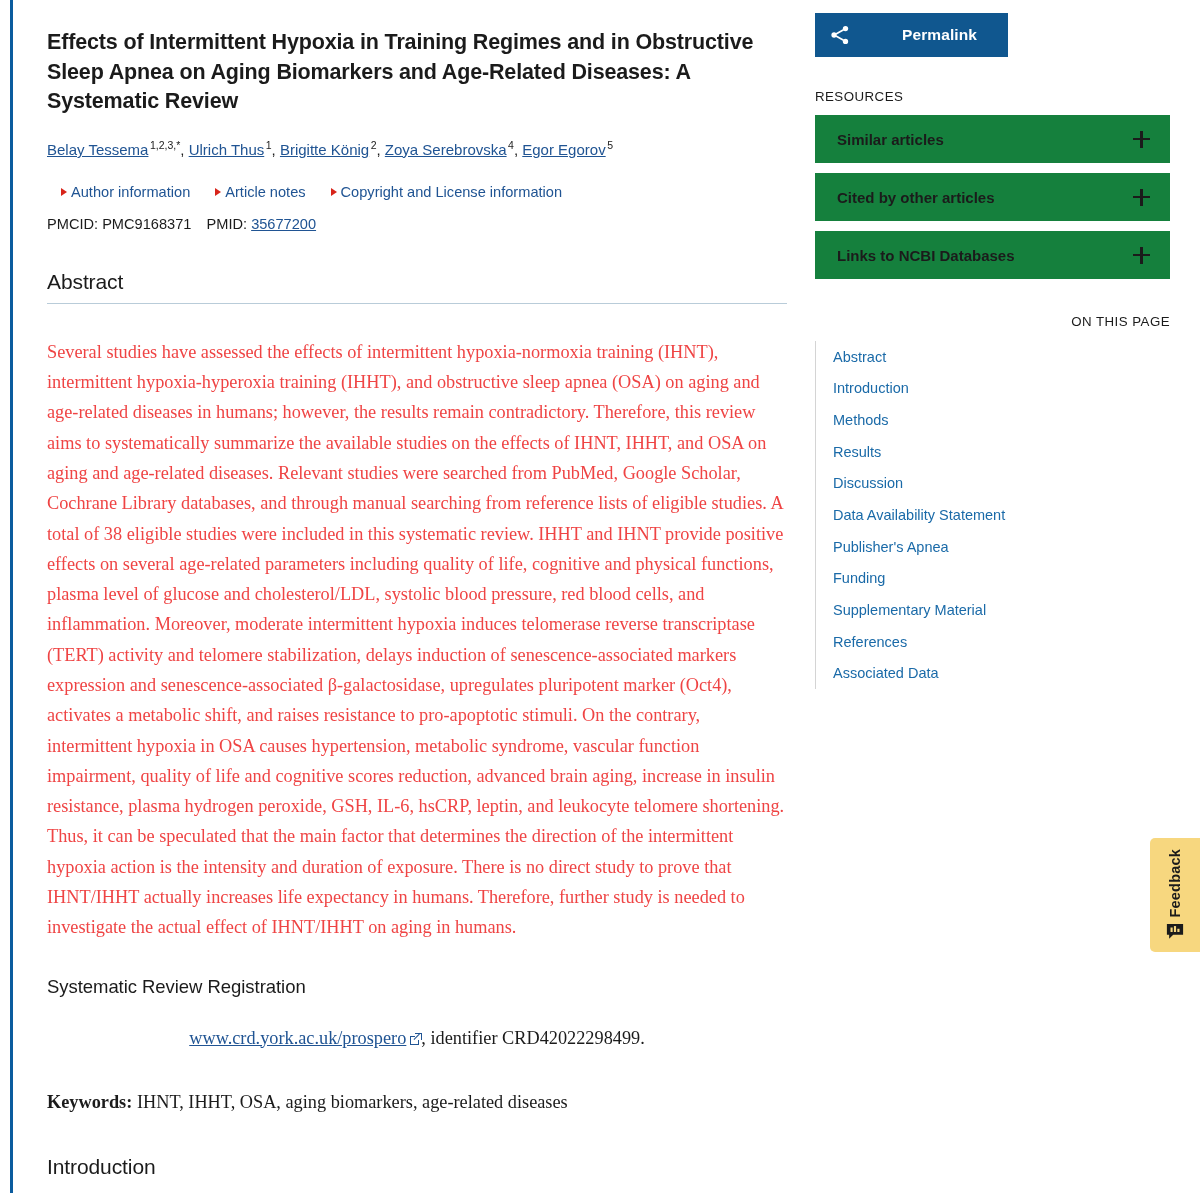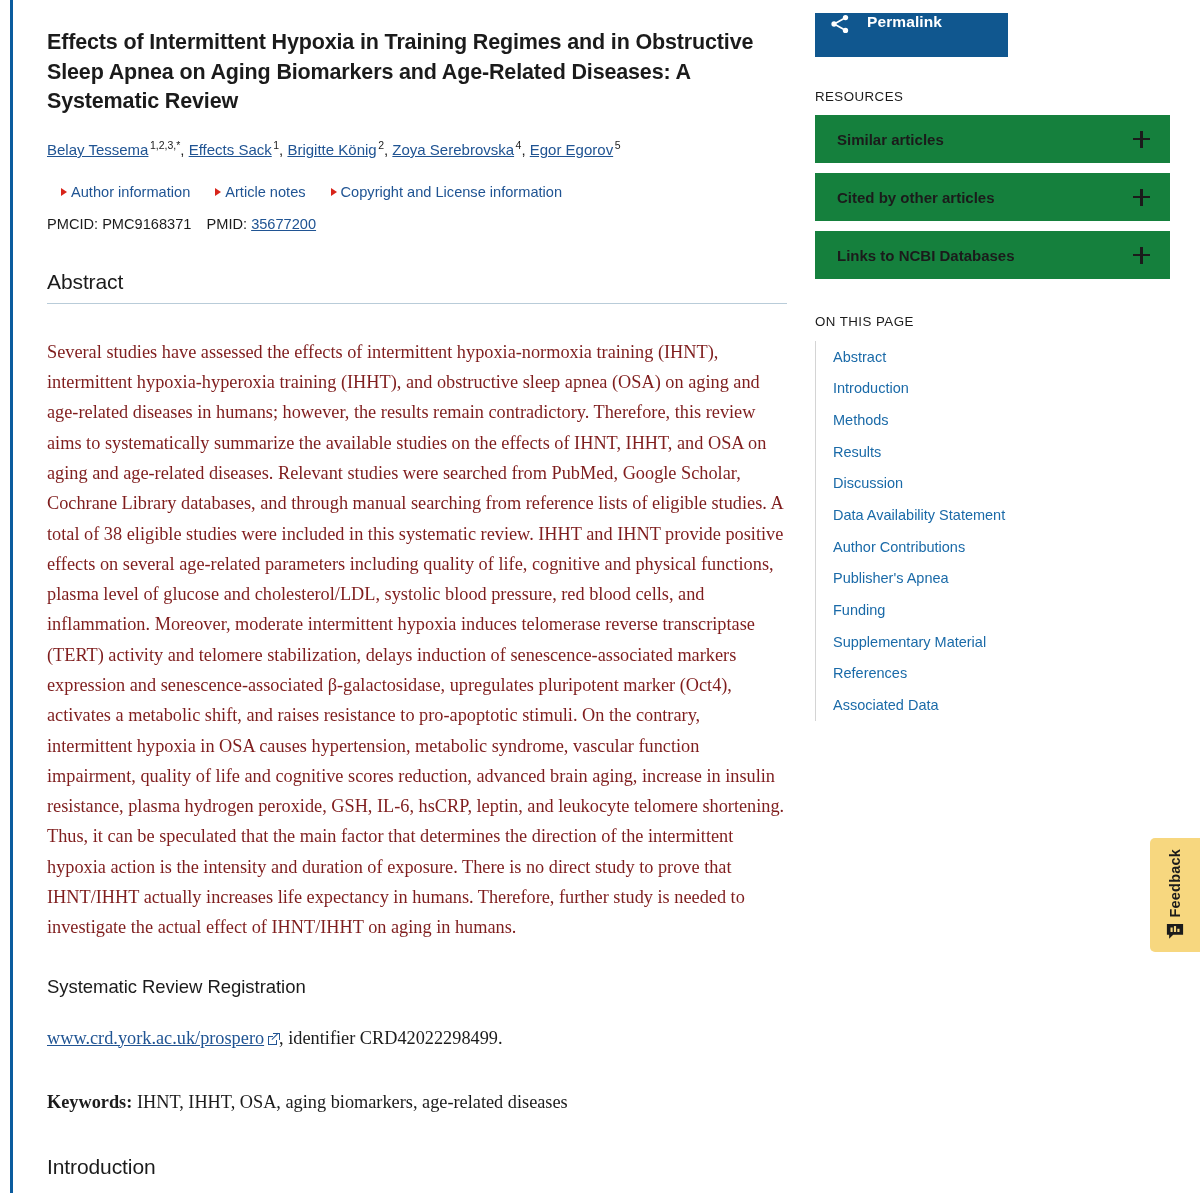--- a/index.html
+++ b/index.html
@@ -101,40 +101,41 @@
     margin: 38px 0 0 0;
     padding-bottom: 9px;
     border-bottom: 1px solid #b9ccd9;
     letter-spacing: -0.1px;
   }
 
   .abstract-body {
     font-family: "Liberation Serif", serif;
     font-size: 18.3px;
     line-height: 1.655;
-    color: #7f1d1d;
+    color: #ef4444;
     margin-top: 33px;
     text-align: left;
   }
 
   h3.sub-head {
     font-family: "Liberation Sans", sans-serif;
     font-size: 18.5px;
     font-weight: normal;
     color: #1b1b1b;
     margin: 33px 0 0 0;
     letter-spacing: -0.05px;
   }
 
   .reg-line {
     font-family: "Liberation Serif", serif;
     font-size: 18.3px;
     line-height: 1.6;
     margin-top: 26px;
     color: #1b1b1b;
+    text-align: center;
   }
   .reg-line a {
     color: #205493;
     text-decoration: underline;
   }
   .ext-icon {
     display: inline-block;
     width: 11px; height: 11px;
     position: relative;
     margin-left: 4px;
@@ -182,29 +183,31 @@
 
   
   #sidebar {
     position: absolute;
     left: 815px; top: 0;
     width: 355px;
   }
 
   #permalink-btn {
     display: flex;
+    align-items: center;
     background: #10578f;
     color: #ffffff;
     border: none;
     height: 44px;
     width: 193px;
     margin-top: 13px;
     cursor: pointer;
     padding: 0 14px;
     font-family: "Liberation Sans", sans-serif;
+    gap: 35px;
   }
   #permalink-btn .share-ic {
     width: 22px; height: 22px;
     flex: 0 0 22px;
     margin-right: 16px;
   }
   #permalink-label {
     font-size: 15.5px;
     font-weight: bold;
     letter-spacing: 0.1px;
@@ -240,21 +243,21 @@
     flex: 0 0 17px;
   }
   .plus-ic:before, .plus-ic:after {
     content: "";
     position: absolute;
     background: #1b1b1b;
   }
   .plus-ic:before { left: 0; top: 7.3px; width: 17px; height: 2.4px; }
   .plus-ic:after  { top: 0; left: 7.3px; height: 17px; width: 2.4px; }
 
-  #otp-title { margin-top: 35px; }
+  #otp-title { margin-top: 35px; text-align: right; }
 
   #otp-list {
     margin-top: 12px;
     border-left: 1px solid #d4d4d4;
     padding: 0;
     list-style: none;
   }
   #otp-list li { margin: 0; }
   #otp-list a {
     display: block;
@@ -293,21 +296,21 @@
 <body>
 
 <div id="left-rule"></div>
 
 <div id="layout">
 
   <div id="main">
 
     <h1 id="article-title">Effects of Intermittent Hypoxia in Training Regimes and in Obstructive Sleep Apnea on Aging Biomarkers and Age-Related Diseases: A Systematic Review</h1>
 
-    <div id="authors"><a href="#">Belay Tessema</a><sup>1,2,3,*</sup>, <a href="#">Effects Sack</a><sup>1</sup>, <a href="#">Brigitte König</a><sup>2</sup>, <a href="#">Zoya Serebrovska</a><sup>4</sup>, <a href="#">Egor Egorov</a><sup>5</sup></div>
+    <div id="authors"><a href="#">Belay Tessema</a><sup>1,2,3,*</sup>, <a href="#">Ulrich Thus</a><sup>1</sup>, <a href="#">Brigitte König</a><sup>2</sup>, <a href="#">Zoya Serebrovska</a><sup>4</sup>, <a href="#">Egor Egorov</a><sup>5</sup></div>
 
     <div id="meta-links"><a href="#" class="meta-link"><span class="tri"></span>Author information</a><a href="#" class="meta-link"><span class="tri"></span>Article notes</a><a href="#" class="meta-link"><span class="tri"></span>Copyright and License information</a></div>
 
     <div id="ids">
       <span>PMCID:</span>
       <span>PMC9168371</span>
       <span class="id-gap"></span>
       <span>PMID:</span>
       <a href="#">35677200</a>
     </div>
@@ -373,23 +376,20 @@
         <li>
           <a href="#">Results</a>
         </li>
         <li>
           <a href="#">Discussion</a>
         </li>
         <li>
           <a href="#">Data Availability Statement</a>
         </li>
         <li>
-          <a href="#">Author Contributions</a>
-        </li>
-        <li>
           <a href="#">Publisher's Apnea</a>
         </li>
         <li>
           <a href="#">Funding</a>
         </li>
         <li>
           <a href="#">Supplementary Material</a>
         </li>
         <li>
           <a href="#">References</a>

